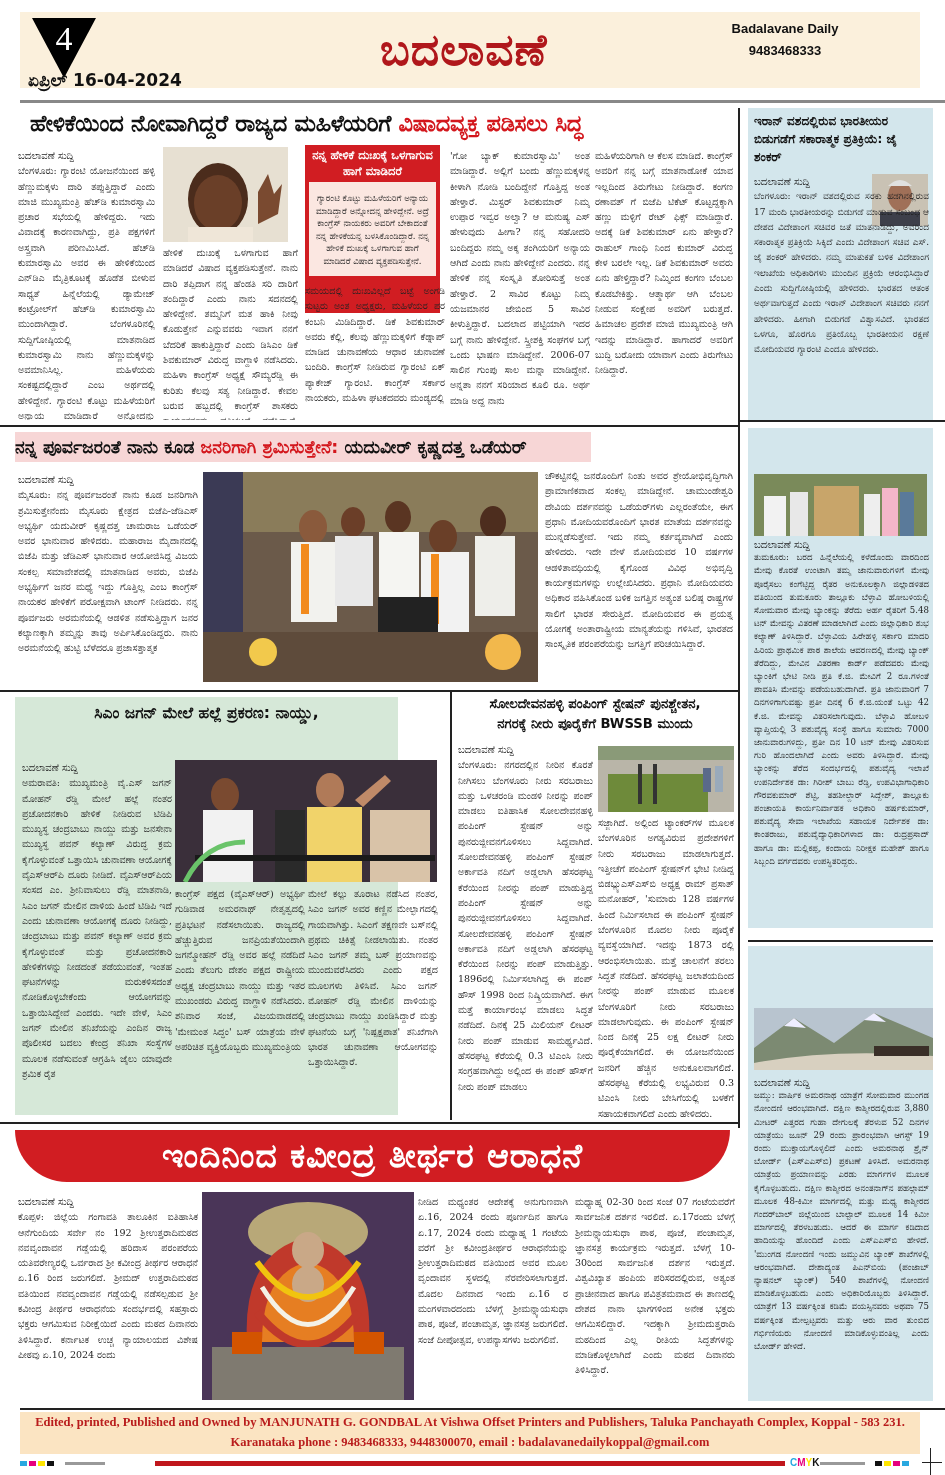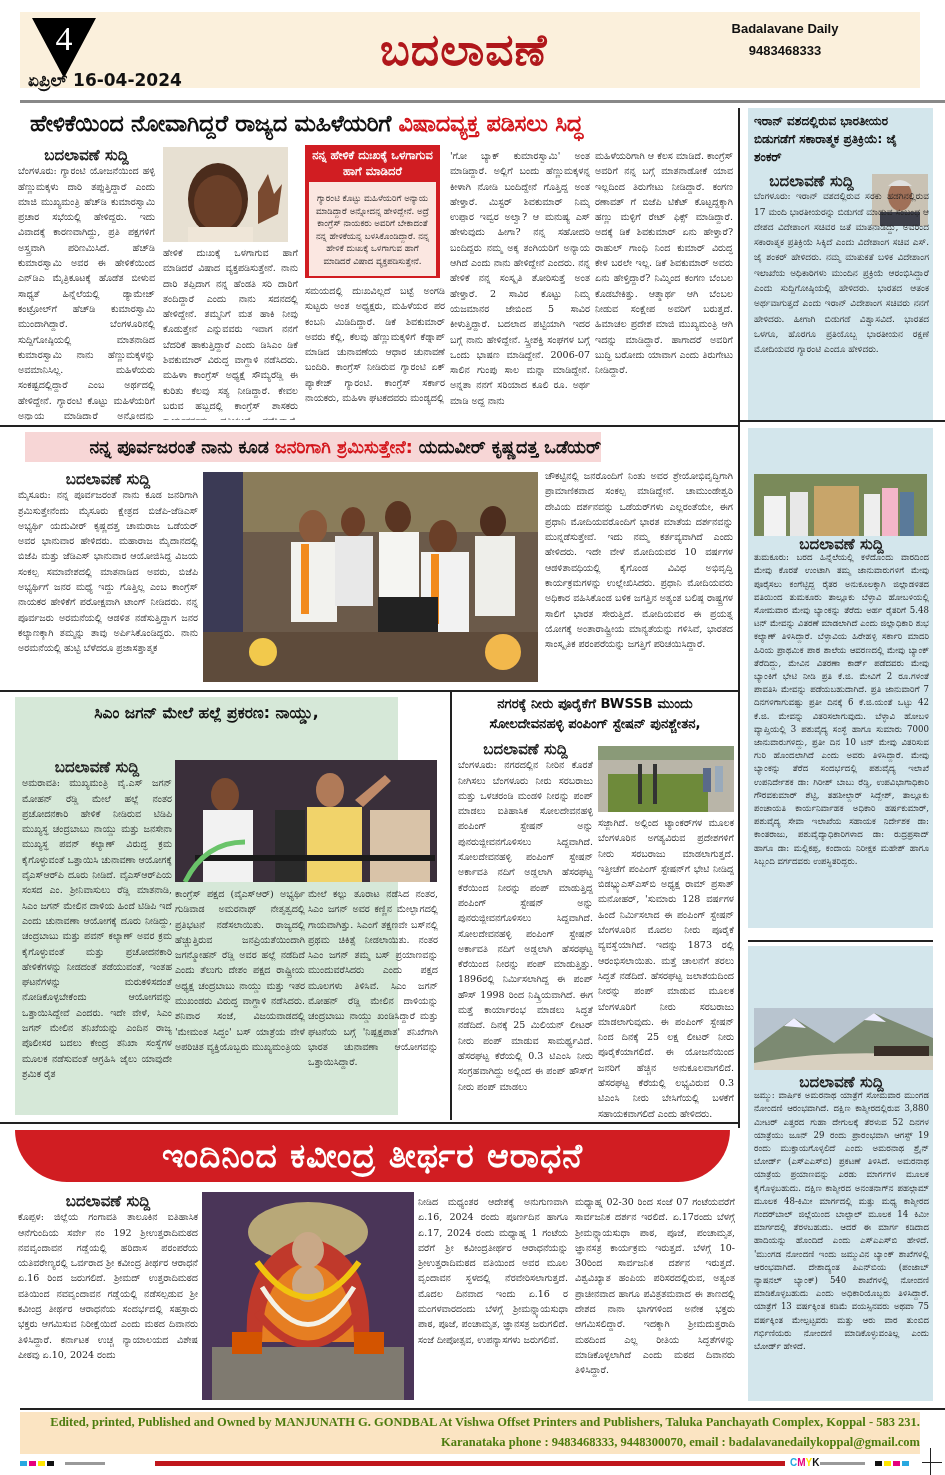--- a/index.html
+++ b/index.html
@@ -10,29 +10,29 @@
 .pagenum-text{left:48px;top:20px;width:32px;color:#fff;font-family:"Liberation Serif",serif;font-size:34px;text-align:center;line-height:38px}
 .date{left:28px;top:70px;font-size:17px;font-weight:bold;color:#111}
 .logo{left:380px;top:24px;font-size:44px;font-weight:bold;color:#b0171b;font-family:"DejaVu Serif",serif;letter-spacing:1px}
 .contact{left:650px;top:18px;width:270px;text-align:center;font-family:"Liberation Sans",sans-serif;font-weight:bold;font-size:13px;line-height:22px}
 .contact .email{font-size:14px}
 .rule{height:3px;background:#888}
 .vrule{width:2px;background:#222}
 .hl{font-weight:bold;color:#111;font-family:"DejaVu Sans",sans-serif}
 .red{color:#d3171d}
 .col{font-size:9.5px;line-height:15.3px;color:#222;font-family:"DejaVu Serif",serif;overflow:hidden;text-align:justify}
-.byline{text-align:center;font-weight:bold;font-size:15px}
+.byline{font-weight:normal;font-size:10px}
 .photo{overflow:hidden}
 .sidebox{background:#d3e6ec}
 .greenbox{background:#d6e8d8}
 .pinkband{background:#f7d6d6}
 .redbox{background:#d11d22;color:#fff;text-align:center;font-weight:bold;font-size:11.5px;line-height:16px}
 .redbox-inner{background:#fbe7e1;color:#222;font-size:9.5px;line-height:15px;padding:10px 6px;font-family:"DejaVu Serif",serif;font-weight:normal;text-align:center}
 .banner{background:#d11d22;color:#fff;font-weight:bold;text-align:center;border-radius:0 0 70px 70px}
-.footer{left:20px;top:1412px;width:900px;height:42px;background:#fbe4c2;text-align:right;font-family:"Liberation Serif",serif;font-weight:bold;font-size:12.5px;line-height:20px;color:#4d7c0f}
+.footer{left:20px;top:1412px;width:900px;height:42px;background:#fbe4c2;text-align:center;font-family:"Liberation Serif",serif;font-weight:bold;font-size:12.5px;line-height:20px;color:#b91c1c}
 .cmyk{font-family:"Liberation Sans",sans-serif;font-weight:bold;font-size:10px}
 </style>
 </head>
 <body>
 
 <div class="abs masthead"></div>
 <div class="abs pagenum"></div>
 <div class="abs pagenum-text">4</div>
 <div class="abs date">ಏಪ್ರಿಲ್ 16-04-2024</div>
 <div class="abs logo">ಬದಲಾವಣೆ</div>
@@ -53,21 +53,21 @@
 <div class="abs photo" style="left:163px;top:147px;width:125px;height:95px;background:linear-gradient(135deg,#e8e1d3 0%,#c9b9a2 30%,#5a3a26 45%,#8a5a3c 60%,#ece4d6 100%)">
   <svg width="125" height="95" viewBox="0 0 125 95">
       <rect width="125" height="95" fill="#e7e0d2"></rect>
       <ellipse cx="55" cy="52" rx="30" ry="36" fill="#4b2c1c"></ellipse>
       <ellipse cx="55" cy="56" rx="24" ry="28" fill="#6a3f28"></ellipse>
       <rect x="25" y="80" width="65" height="15" fill="#efe6d8"></rect>
       <path d="M95 45 l10 -18 l6 20 l8 -10 l-4 30 l-20 10z" fill="#7a4a30"></path>
     </svg>
 </div>
 <div class="abs col" style="left:163px;top:245px;width:135px;height:175px">ಹೇಳಿಕೆ ದುಃಖಕ್ಕೆ ಒಳಗಾಗುವ ಹಾಗೆ ಮಾಡಿದರೆ ವಿಷಾದ ವ್ಯಕ್ತಪಡಿಸುತ್ತೇನೆ. ನಾನು ದಾರಿ ತಪ್ಪಿದಾಗ ನನ್ನ ಹೆಂಡತಿ ಸರಿ ದಾರಿಗೆ ತಂದಿದ್ದಾರೆ ಎಂದು ನಾನು ಸದನದಲ್ಲಿ ಹೇಳಿದ್ದೇನೆ. ತಮ್ಮನಿಗೆ ಮತ ಹಾಕಿ ನೀವು ಕೊಡುತ್ತೇನೆ ಎನ್ನುವವರು ಇವಾಗ ನನಗೆ ಬೆದರಿಕೆ ಹಾಕುತ್ತಿದ್ದಾರೆ ಎಂದು ಡಿಸಿಎಂ ಡಿಕೆ ಶಿವಕುಮಾರ್ ವಿರುದ್ಧ ವಾಗ್ದಾಳಿ ನಡೆಸಿದರು. ಮಹಿಳಾ ಕಾಂಗ್ರೆಸ್ ಅಧ್ಯಕ್ಷೆ ಸೌಮ್ಯರೆಡ್ಡಿ ಈ ಕುರಿತು ಕೆಲವು ಸತ್ಯ ನೀಡಿದ್ದಾರೆ. ಕೇವಲ ಬರುವ ಹಬ್ಬದಲ್ಲಿ ಕಾಂಗ್ರೆಸ್ ಶಾಸಕರು ಕಾರ್ಯಕರ್ತರು ಪ್ರತಿಭಟನೆ ನಡೆಸಿದ್ದಾರೆ, ಬದಲಾಗಿ ಮೆಟ್ರೋ ಮಾಡಿದ್ದಾರೆ. ಇಂದಿರಾಗಾಂಧಿ ಹತ್ಯೆಯಾದ</div>
-<div class="abs redbox" style="left:305px;top:145px;width:135px;height:133px;padding-top:2px">
+<div class="abs redbox" style="left:305px;top:145px;width:135px;height:168px;padding-top:2px">
   <div style="padding:0 4px">ನನ್ನ ಹೇಳಿಕೆ ದುಃಖಕ್ಕೆ ಒಳಗಾಗುವ ಹಾಗೆ ಮಾಡಿದರೆ</div>
   <div class="redbox-inner" style="margin:3px 4px 0;height:94px;overflow:hidden;font-size:8.6px;line-height:12.5px">ಗ್ಯಾರಂಟಿ ಕೊಟ್ಟು ಮಹಿಳೆಯರಿಗೆ ಅನ್ಯಾಯ ಮಾಡಿದ್ದಾರೆ ಅನ್ನೋದನ್ನ ಹೇಳಿದ್ದೇನೆ. ಅದ್ರೆ ಕಾಂಗ್ರೆಸ್ ನಾಯಕರು ಅವರಿಗೆ ಬೇಕಾದಂತೆ ನನ್ನ ಹೇಳಿಕೆಯನ್ನ ಬಳಸಿಕೊಂಡಿದ್ದಾರೆ. ನನ್ನ ಹೇಳಿಕೆ ದುಃಖಕ್ಕೆ ಒಳಗಾಗುವ ಹಾಗೆ ಮಾಡಿದರೆ ವಿಷಾದ ವ್ಯಕ್ತಪಡಿಸುತ್ತೇನೆ.</div>
 </div>
 <div class="abs col" style="left:305px;top:283px;width:140px;height:137px">ಸಮಯದಲ್ಲಿ ದುಃಖವಿಲ್ಲದೆ ಬಟ್ಟೆ ಅಂಗಡಿ ಸುಟ್ಟರು ಅಂತ ಅಧ್ಯಕ್ಷರು, ಮಹಿಳೆಯರ ಪರ ಕಂಬನಿ ಮಿಡಿದಿದ್ದಾರೆ. ಡಿಕೆ ಶಿವಕುಮಾರ್ ಅವರು ಕೆಲ್ಲಿ, ಕೆಲವು ಹೆಣ್ಣುಮಕ್ಕಳಿಗೆ ಕೆಡ್ನಾಪ್ ಮಾಡಿದ ಚುನಾವಣೆಯ ಆಧಾರ ಚುನಾವಣೆ ಬಂದಿರಿ. ಕಾಂಗ್ರೆಸ್ ನೀಡಿರುವ ಗ್ಯಾರಂಟಿ ಏಕ್ ಪ್ಯಾಕೇಜ್ ಗ್ಯಾರಂಟಿ. ಕಾಂಗ್ರೆಸ್ ಸರ್ಕಾರ ನಾಯಕರು, ಮಹಿಳಾ ಘಟಕದವರು ಮಂಡ್ಯದಲ್ಲಿ</div>
 <div class="abs col" style="left:450px;top:148px;width:140px;height:272px">'ಗೋ ಬ್ಯಾಕ್ ಕುಮಾರಸ್ವಾಮಿ' ಅಂತ ಮಾಡಿದ್ದಾರೆ. ಅಲ್ಲಿಗೆ ಬಂದು ಹೆಣ್ಣುಮಕ್ಕಳನ್ನ ಕೀಳಾಗಿ ನೋಡಿ ಬಂದಿದ್ದೇನೆ ಗೊತ್ತಿದ್ದ ಅಂತ ಹೇಳ್ತಾರೆ. ಮಿಸ್ಟರ್ ಶಿವಕುಮಾರ್ ನಿಮ್ಮ ಉಪ್ಪಾರ ಇವ್ವರ ಅಲ್ವಾ? ಆ ಮನುಷ್ಯ ಎಸ್ ಹೇಳುವುದು ಹೀಗಾ? ನನ್ನ ಸಹೋದರಿ ಬಂದಿದ್ದರು ನಮ್ಮ ಅಕ್ಕ ತಂಗಿಯರಿಗೆ ಅನ್ಯಾಯ ಆಗಿದೆ ಎಂದು ನಾನು ಹೇಳಿದ್ದೇನೆ ಎಂದರು. ನನ್ನ ಹೇಳಿಕೆ ನನ್ನ ಸಂಸ್ಕೃತಿ ತೋರಿಸುತ್ತೆ ಅಂತ ಹೇಳ್ತಾರೆ. 2 ಸಾವಿರ ಕೊಟ್ಟು ನಿಮ್ಮ ಯಜಮಾನರ ಜೇಬಿಂದ 5 ಸಾವಿರ ಕೀಳುತ್ತಿದ್ದಾರೆ. ಬದಲಾದ ಪಟ್ಟಿಯಾಗಿ ಇದರ ಬಗ್ಗೆ ನಾನು ಹೇಳಿದ್ದೇನೆ. ಸ್ತ್ರೀಶಕ್ತಿ ಸಂಘಗಳ ಬಗ್ಗೆ ಒಂದು ಭಾಷಣ ಮಾಡಿದ್ದೇನೆ. 2006-07 ಸಾಲಿನ ಗುಂಪು ಸಾಲ ಮನ್ನಾ ಮಾಡಿದ್ದೇನೆ. ಅನ್ನತಾ ನನಗೆ ಸರಿಯಾದ ಕೂಲಿ ರೂ. ಅರ್ಥ ಮಾಡಿ ಅದ್ದ ನಾನು</div>
 <div class="abs col" style="left:595px;top:148px;width:138px;height:272px">ಮಹಿಳೆಯರಿಗಾಗಿ ಆ ಕೆಲಸ ಮಾಡಿದೆ. ಕಾಂಗ್ರೆಸ್ ಅವರಿಗೆ ನನ್ನ ಬಗ್ಗೆ ಮಾತನಾಡೋಕೆ ಯಾವ ಇಲ್ಲದಿಂದ ತಿರುಗೇಟು ನೀಡಿದ್ದಾರೆ. ಕಂಗಣ ರಣಾವತ್ ಗೆ ಬಿಜೆಪಿ ಟಿಕೆಟ್ ಕೊಟ್ಟದ್ದಕ್ಕಾಗಿ ಹಣ್ಣು ಮಳ್ಳಿಗೆ ರೇಟ್ ಫಿಕ್ಸ್ ಮಾಡಿದ್ದಾರೆ. ಅದಕ್ಕೆ ಡಿಕೆ ಶಿವಕುಮಾರ್ ಏನು ಹೇಳ್ತಾರೆ? ರಾಹುಲ್ ಗಾಂಧಿ ನಿಂದ ಕುಮಾರ್ ವಿರುದ್ಧ ಕೇಳ ಬರಲೇ ಇಲ್ಲ. ಡಿಕೆ ಶಿವಕುಮಾರ್ ಅವರು ಏನು ಹೇಳ್ತಿದ್ದಾರೆ? ನಿಮ್ಮಿಂದ ಕಂಗಣ ಬೆಂಬಲ ಕೊಡಬೇಕಿತ್ತು. ಆತ್ಮಾರ್ಥ ಆಗಿ ಬೆಂಬಲ ನೀಡುವ ಸಂಕ್ಷೇಪ ಅವರಿಗೆ ಬರುತ್ತದೆ. ಹಿಮಾಚಲ ಪ್ರದೇಶ ಮಾಜಿ ಮುಖ್ಯಮಂತ್ರಿ ಆಗಿ ಇದನ್ನು ಮಾಡಿದ್ದಾರೆ. ಹಾಗಾದರೆ ಅವರಿಗೆ ಬುದ್ಧಿ ಬರೋದು ಯಾವಾಗ ಎಂದು ತಿರುಗೇಟು ನೀಡಿದ್ದಾರೆ.</div>
 
 <div class="abs vrule" style="left:738px;top:108px;height:1020px"></div>
 
 <div class="abs sidebox" style="left:748px;top:108px;width:185px;height:312px">
@@ -81,21 +81,21 @@
       </svg>
   </div>
   <div class="col" style="position:absolute;left:6px;top:66px;width:175px;height:243px;font-size:9px;line-height:15.3px">
     <div class="byline" style="width:115px">ಬದಲಾವಣೆ ಸುದ್ದಿ</div>
     <div style="text-indent:0">ಬೆಂಗಳೂರು: ಇರಾನ್ ವಶದಲ್ಲಿರುವ ಸರಕು ಹಡಗಿನಲ್ಲಿರುವ 17 ಮಂದಿ ಭಾರತೀಯರನ್ನು ಬಿಡುಗಡೆ ಮಾಡುವ ಸಂಬಂಧ ಆ ದೇಶದ ವಿದೇಶಾಂಗ ಸಚಿವರ ಜತೆ ಮಾತನಾಡಿದ್ದು, ಅವರಿಂದ ಸಕಾರಾತ್ಮಕ ಪ್ರತಿಕ್ರಿಯೆ ಸಿಕ್ಕಿದೆ ಎಂದು ವಿದೇಶಾಂಗ ಸಚಿವ ಎಸ್. ಜೈ ಶಂಕರ್ ಹೇಳಿದರು. ನಮ್ಮ ಮಾತುಕತೆ ಬಳಿಕ ವಿದೇಶಾಂಗ ಇಲಾಖೆಯ ಅಧಿಕಾರಿಗಳು ಮುಂದಿನ ಪ್ರಕ್ರಿಯೆ ಆರಂಭಿಸಿದ್ದಾರೆ ಎಂದು ಸುದ್ದಿಗೋಷ್ಠಿಯಲ್ಲಿ ಹೇಳಿದರು. ಭಾರತದ ಆತಂಕ ಅರ್ಥವಾಗುತ್ತದೆ ಎಂದು ಇರಾನ್ ವಿದೇಶಾಂಗ ಸಚಿವರು ನನಗೆ ಹೇಳಿದರು. ಹೀಗಾಗಿ ಬಿಡುಗಡೆ ವಿಶ್ವಾಸವಿದೆ. ಭಾರತದ ಒಳಗೂ, ಹೊರಗೂ ಪ್ರತಿಯೊಬ್ಬ ಭಾರತೀಯನ ರಕ್ಷಣೆ ಮೋದಿಯವರ ಗ್ಯಾರಂಟಿ ಎಂದೂ ಹೇಳಿದರು.</div>
   </div>
 </div>
 <div class="abs" style="left:738px;top:420px;width:207px;height:2px;background:#222"></div>
 
 <div class="abs" style="left:0;top:425px;width:740px;height:2px;background:#222"></div>
-<div class="abs pinkband hl" style="left:25px;top:432px;width:576px;height:30px;font-size:17.5px;line-height:30px;text-align:right;white-space:nowrap">
+<div class="abs pinkband hl" style="left:15px;top:432px;width:576px;height:30px;font-size:17.5px;line-height:30px;text-align:left;white-space:nowrap">
   <span>ನನ್ನ ಪೂರ್ವಜರಂತೆ ನಾನು ಕೂಡ</span>
   <span class="red">ಜನರಿಗಾಗಿ ಶ್ರಮಿಸುತ್ತೇನೆ:</span>
   <span>ಯದುವೀರ್ ಕೃಷ್ಣದತ್ತ ಒಡೆಯರ್</span>
 </div>
 <div class="abs col" style="left:18px;top:472px;width:180px;height:210px">
   <div class="byline">ಬದಲಾವಣೆ ಸುದ್ದಿ</div>
   <div>ಮೈಸೂರು: ನನ್ನ ಪೂರ್ವಜರಂತೆ ನಾನು ಕೂಡ ಜನರಿಗಾಗಿ ಶ್ರಮಿಸುತ್ತೇನೆಂದು ಮೈಸೂರು ಕ್ಷೇತ್ರದ ಬಿಜೆಪಿ-ಜೆಡಿಎಸ್ ಅಭ್ಯರ್ಥಿ ಯದುವೀರ್ ಕೃಷ್ಣದತ್ತ ಚಾಮರಾಜ ಒಡೆಯರ್ ಅವರ ಭಾನುವಾರ ಹೇಳಿದರು. ಮಹಾರಾಜ ಮೈದಾನದಲ್ಲಿ ಬಿಜೆಪಿ ಮತ್ತು ಜೆಡಿಎಸ್ ಭಾನುವಾರ ಆಯೋಜಿಸಿದ್ದ ವಿಜಯ ಸಂಕಲ್ಪ ಸಮಾವೇಶದಲ್ಲಿ ಮಾತನಾಡಿದ ಅವರು, ಬಿಜೆಪಿ ಅಭ್ಯರ್ಥಿಗೆ ಜನರ ಮಧ್ಯೆ ಇದ್ದು ಗೊತ್ತಿಲ್ಲ ಎಂಬ ಕಾಂಗ್ರೆಸ್ ನಾಯಕರ ಹೇಳಿಕೆಗೆ ಪರೋಕ್ಷವಾಗಿ ಟಾಂಗ್ ನೀಡಿದರು. ನನ್ನ ಪೂರ್ವಜರು ಅರಮನೆಯಲ್ಲಿ ಆಡಳಿತ ನಡೆಸುತ್ತಿದ್ದಾಗ ಜನರ ಕಲ್ಯಾಣಕ್ಕಾಗಿ ತಮ್ಮನ್ನು ತಾವು ಅರ್ಪಿಸಿಕೊಂಡಿದ್ದರು. ನಾನು ಅರಮನೆಯಲ್ಲಿ ಹುಟ್ಟಿ ಬೆಳೆದರೂ ಪ್ರಜಾಸತ್ತಾತ್ಮಕ</div>
 </div>
 <div class="abs photo" style="left:203px;top:472px;width:335px;height:210px">
   <svg width="335" height="210" viewBox="0 0 335 210">
@@ -163,22 +163,22 @@
     <rect x="100" y="50" width="30" height="72" fill="#2a2a2a"></rect>
     <rect x="195" y="50" width="60" height="72" fill="#d9c3a8"></rect>
     <rect x="20" y="95" width="240" height="6" fill="#1a1a1a"></rect>
     <path d="M10 122 q20 -40 60 -40" stroke="#6ac46a" stroke-width="5" fill="none"></path>
   </svg>
 </div>
 <div class="abs col" style="left:175px;top:886px;width:130px;height:226px">ಕಾಂಗ್ರೆಸ್ ಪಕ್ಷದ (ವೈಎಸ್‌ಆರ್) ಅಭ್ಯರ್ಥಿ ಗುಡಿವಾಡ ಅಮರನಾಥ್ ನೇತೃತ್ವದಲ್ಲಿ ಪ್ರತಿಭಟನೆ ನಡೆಸಲಾಯಿತು. ರಾಜ್ಯದಲ್ಲಿ ಹೆಚ್ಚುತ್ತಿರುವ ಜನಪ್ರಿಯತೆಯಿಂದಾಗಿ ಜಗನ್ಮೋಹನ್ ರೆಡ್ಡಿ ಅವರ ಹಲ್ಲೆ ನಡೆದಿದೆ ಎಂದು ತೆಲುಗು ದೇಶಂ ಪಕ್ಷದ ರಾಷ್ಟ್ರೀಯ ಅಧ್ಯಕ್ಷ ಚಂದ್ರಬಾಬು ನಾಯ್ಡು ಮತ್ತು ಇತರ ಮುಖಂಡರು ವಿರುದ್ಧ ವಾಗ್ದಾಳಿ ನಡೆಸಿದರು. ಶನಿವಾರ ಸಂಜೆ, ವಿಜಯವಾಡದಲ್ಲಿ 'ಮೇಮಂತ ಸಿದ್ಧಂ' ಬಸ್ ಯಾತ್ರೆಯ ವೇಳೆ ಅಪರಿಚಿತ ವ್ಯಕ್ತಿಯೊಬ್ಬರು ಮುಖ್ಯಮಂತ್ರಿಯ</div>
 <div class="abs col" style="left:308px;top:886px;width:130px;height:226px">ಮೇಲೆ ಕಲ್ಲು ತೂರಾಟ ನಡೆಸಿದ ನಂತರ, ಸಿಎಂ ಜಗನ್ ಅವರ ಕಣ್ಣಿನ ಮೇಲ್ಭಾಗದಲ್ಲಿ ಗಾಯವಾಗಿತ್ತು. ಸಿಎಂಗೆ ತಕ್ಷಣವೇ ಬಸ್‌ನಲ್ಲಿ ಪ್ರಥಮ ಚಿಕಿತ್ಸೆ ನೀಡಲಾಯಿತು. ನಂತರ ಸಿಎಂ ಜಗನ್ ತಮ್ಮ ಬಸ್ ಪ್ರಯಾಣವನ್ನು ಮುಂದುವರೆಸಿದರು ಎಂದು ಪಕ್ಷದ ಮೂಲಗಳು ತಿಳಿಸಿವೆ. ಸಿಎಂ ಜಗನ್ ಮೋಹನ್ ರೆಡ್ಡಿ ಮೇಲಿನ ದಾಳಿಯನ್ನು ಚಂದ್ರಬಾಬು ನಾಯ್ಡು ಖಂಡಿಸಿದ್ದಾರೆ ಮತ್ತು ಘಟನೆಯ ಬಗ್ಗೆ 'ನಿಷ್ಪಕ್ಷಪಾತ' ತನಿಖೆಗಾಗಿ ಭಾರತ ಚುನಾವಣಾ ಆಯೋಗವನ್ನು ಒತ್ತಾಯಿಸಿದ್ದಾರೆ.</div>
 
 <div class="abs hl" style="left:455px;top:694px;width:280px;text-align:center;font-size:13.2px;line-height:20px">
+  <div>ಸೋಲದೇವನಹಳ್ಳಿ ಪಂಪಿಂಗ್ ಸ್ಟೇಷನ್ ಪುನಶ್ಚೇತನ,</div>
   <div>ನಗರಕ್ಕೆ ನೀರು ಪೂರೈಕೆಗೆ BWSSB ಮುಂದು</div>
-  <div>ಸೋಲದೇವನಹಳ್ಳಿ ಪಂಪಿಂಗ್ ಸ್ಟೇಷನ್ ಪುನಶ್ಚೇತನ,</div>
 </div>
 <div class="abs col" style="left:458px;top:742px;width:135px;height:375px">
   <div class="byline">ಬದಲಾವಣೆ ಸುದ್ದಿ</div>
   <div>ಬೆಂಗಳೂರು: ನಗರದಲ್ಲಿನ ನೀರಿನ ಕೊರತೆ ನೀಗಿಸಲು ಬೆಂಗಳೂರು ನೀರು ಸರಬರಾಜು ಮತ್ತು ಒಳಚರಂಡಿ ಮಂಡಳಿ ನೀರನ್ನು ಪಂಪ್ ಮಾಡಲು ಐತಿಹಾಸಿಕ ಸೋಲದೇವನಹಳ್ಳಿ ಪಂಪಿಂಗ್ ಸ್ಟೇಷನ್ ಅನ್ನು ಪುನರುಜ್ಜೀವನಗೊಳಿಸಲು ಸಿದ್ದವಾಗಿದೆ. ಸೋಲದೇವನಹಳ್ಳಿ ಪಂಪಿಂಗ್ ಸ್ಟೇಷನ್ ಅರ್ಕಾವತಿ ನದಿಗೆ ಅಡ್ಡಲಾಗಿ ಹೆಸರಘಟ್ಟ ಕೆರೆಯಿಂದ ನೀರನ್ನು ಪಂಪ್ ಮಾಡುತ್ತಿದ್ದ ಪಂಪಿಂಗ್ ಸ್ಟೇಷನ್ ಅನ್ನು ಪುನರುಜ್ಜೀವನಗೊಳಿಸಲು ಸಿದ್ದವಾಗಿದೆ. ಸೋಲದೇವನಹಳ್ಳಿ ಪಂಪಿಂಗ್ ಸ್ಟೇಷನ್ ಅರ್ಕಾವತಿ ನದಿಗೆ ಅಡ್ಡಲಾಗಿ ಹೆಸರಘಟ್ಟ ಕೆರೆಯಿಂದ ನೀರನ್ನು ಪಂಪ್ ಮಾಡುತ್ತಿತ್ತು. 1896ರಲ್ಲಿ ನಿರ್ಮಿಸಲಾಗಿದ್ದ ಈ ಪಂಪ್ ಹೌಸ್ 1998 ರಿಂದ ನಿಷ್ಕ್ರಿಯವಾಗಿದೆ. ಈಗ ಮತ್ತೆ ಕಾರ್ಯಾರಂಭ ಮಾಡಲು ಸಿದ್ಧತೆ ನಡೆದಿದೆ. ದಿನಕ್ಕೆ 25 ಮಿಲಿಯನ್ ಲೀಟರ್ ನೀರು ಪಂಪ್ ಮಾಡುವ ಸಾಮರ್ಥ್ಯವಿದೆ. ಹೆಸರಘಟ್ಟ ಕೆರೆಯಲ್ಲಿ 0.3 ಟಿಎಂಸಿ ನೀರು ಸಂಗ್ರಹವಾಗಿದ್ದು ಅಲ್ಲಿಂದ ಈ ಪಂಪ್ ಹೌಸ್‌ಗೆ ನೀರು ಪಂಪ್ ಮಾಡಲು</div>
 </div>
 <div class="abs photo" style="left:598px;top:746px;width:136px;height:66px">
   <svg width="136" height="66" viewBox="0 0 136 66">
     <rect width="136" height="66" fill="#b9b5a8"></rect>
     <rect x="0" y="0" width="136" height="14" fill="#8a9a78"></rect>
     <rect x="10" y="28" width="100" height="38" fill="#6e8a3a"></rect>

